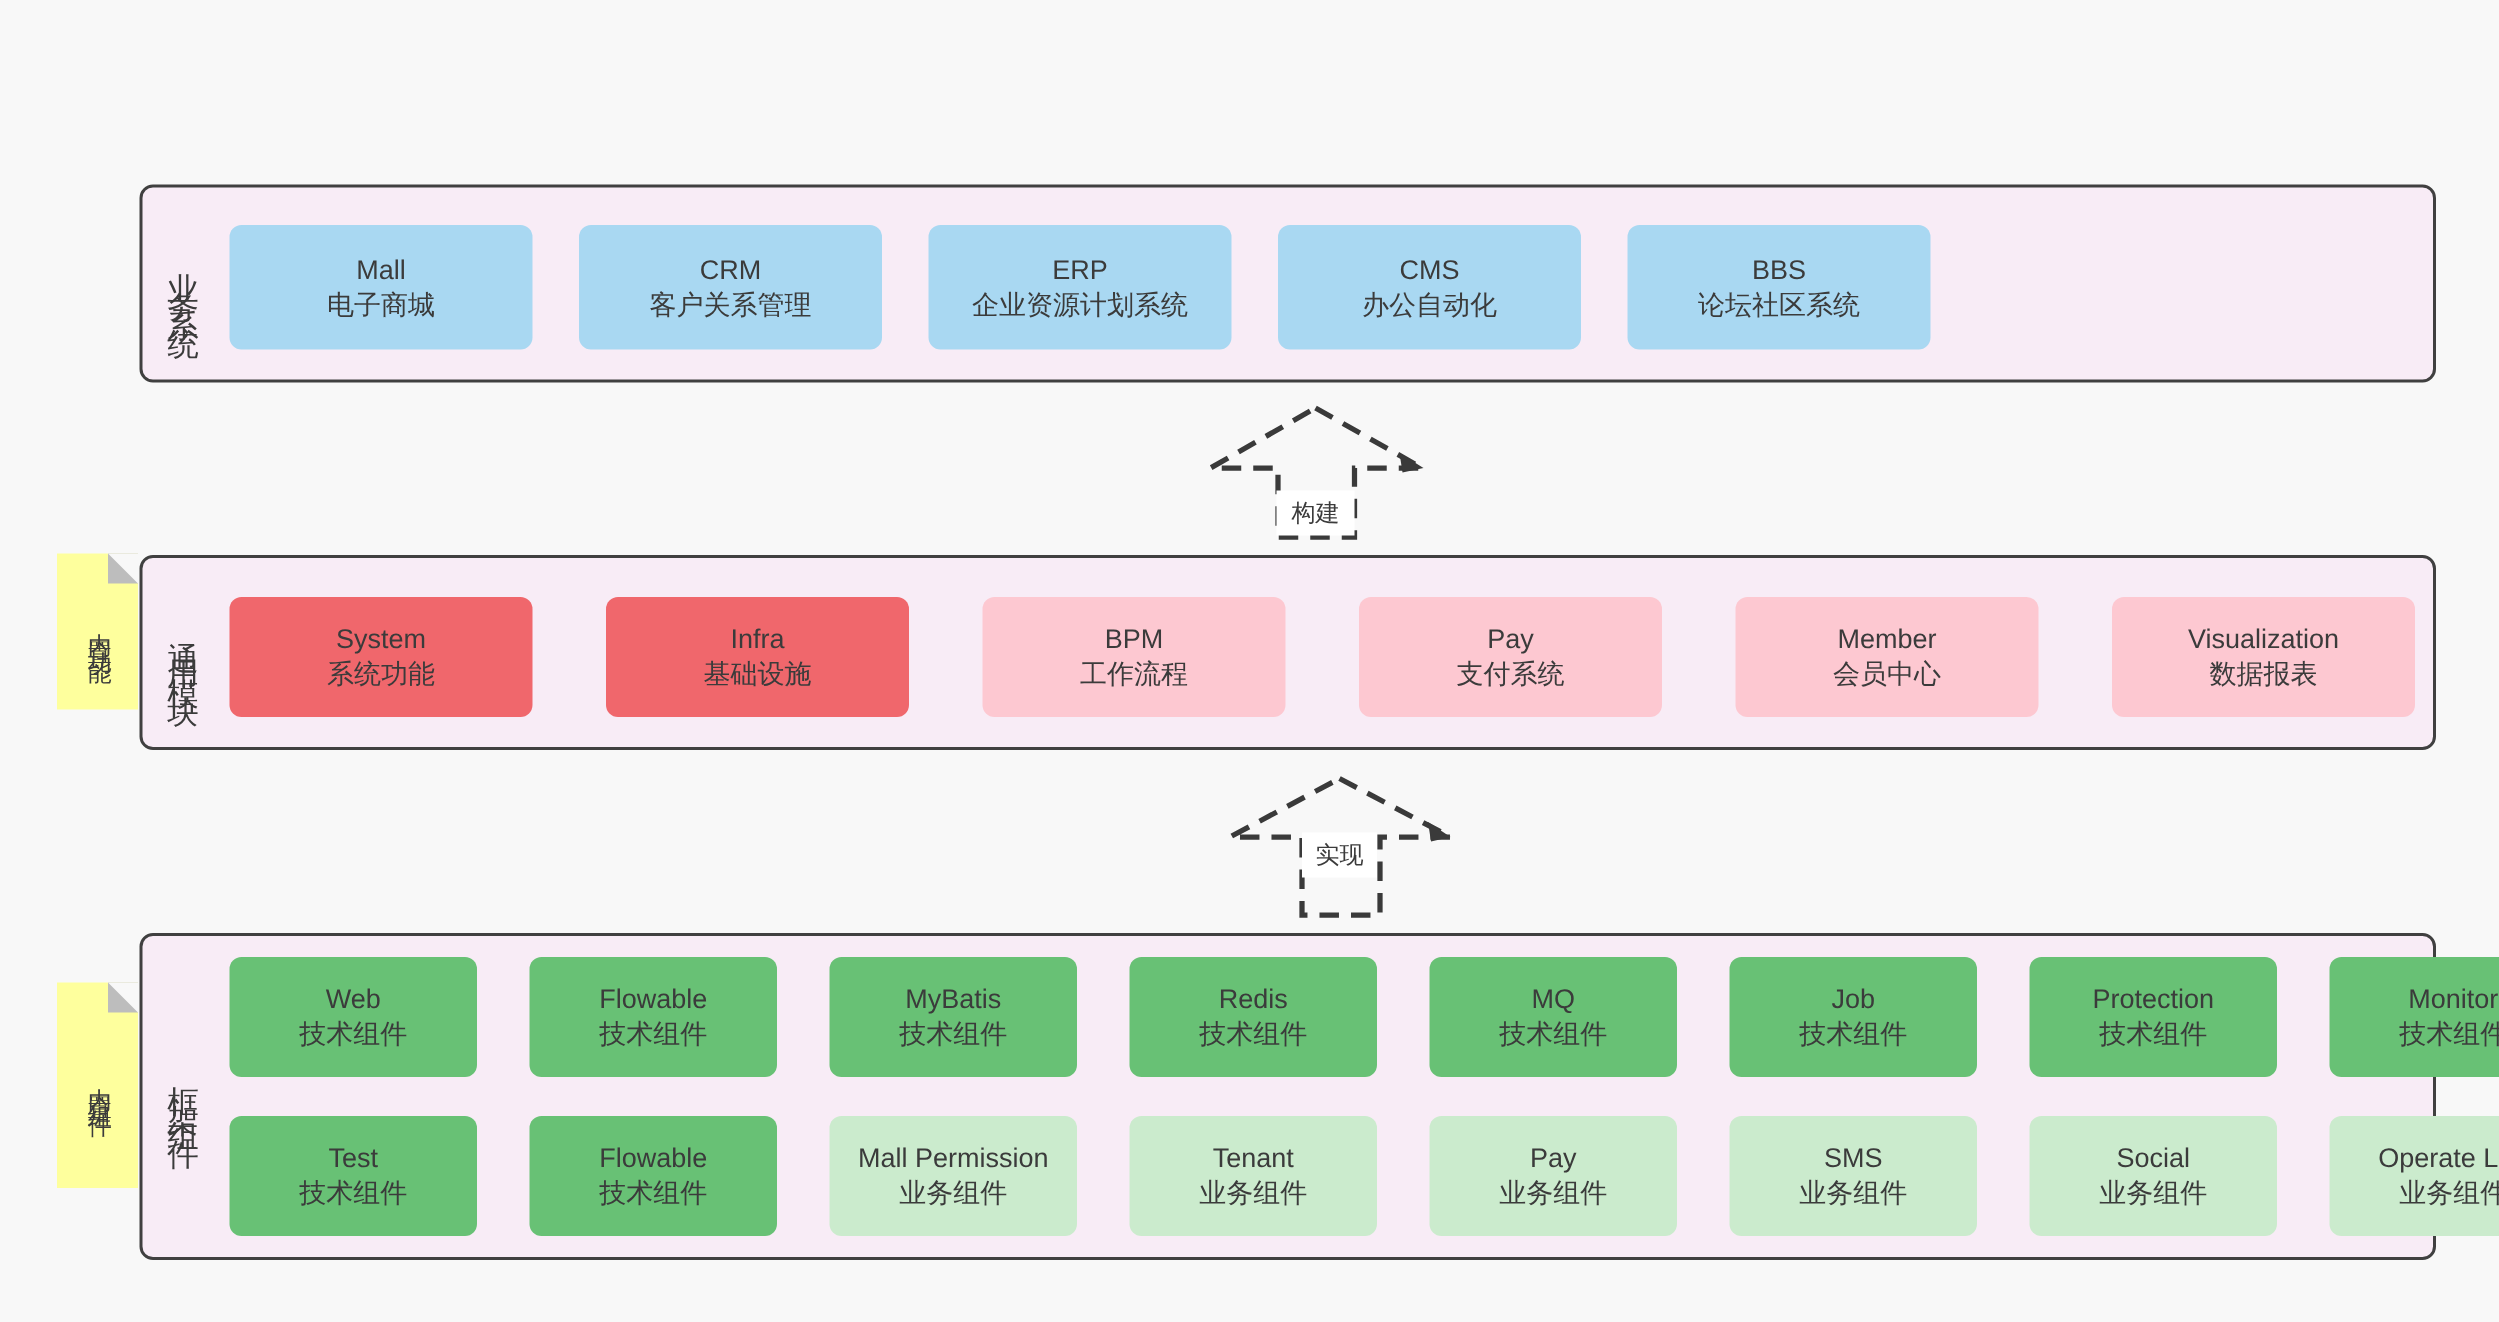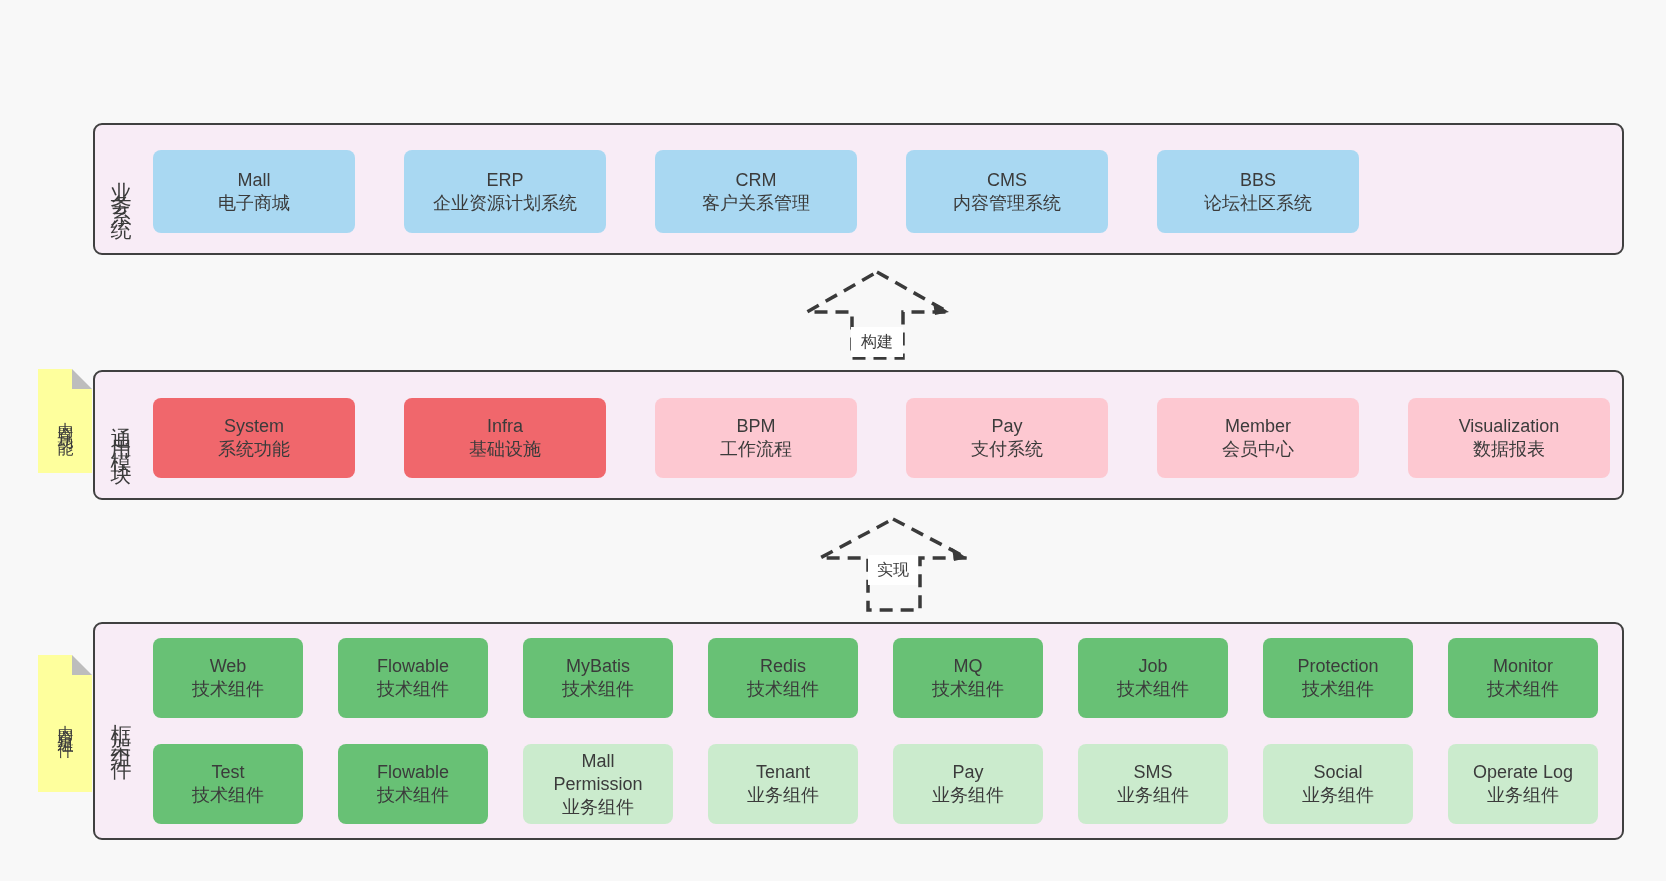--- a/index.html
+++ b/index.html
@@ -23,33 +23,33 @@
   }
   #layer-business{top:123px;height:132px;}
   #layer-modules{top:370px;height:130px;}
   #layer-components{top:622px;height:218px;}
   .vlabel{
     position:absolute; left:12px; top:50%; transform:translateY(-50%);
     writing-mode:vertical-rl; text-orientation:upright;
     font-size:21px; letter-spacing:12px; color:var(--text); white-space:nowrap;
   }
   .boxrow{position:absolute; left:58px; display:flex;}
-  #layer-business .boxrow{top:25px; gap:49px;}
+  #layer-business .boxrow{top:25px; gap:31px;}
   #layer-modules .boxrow{top:26px; gap:49px;}
   #layer-components .boxrow{gap:35px;}
   #components-row-1{top:14px;}
   #components-row-2{top:120px;}
   .box{
     box-sizing:border-box; border-radius:8px; padding:0 14px;
     display:flex; flex-direction:column; justify-content:center; align-items:center;
     text-align:center; font-size:18px; line-height:23px; color:var(--text);
   }
   .box.wide{width:202px;height:83px;}
   #layer-modules .box.wide{height:80px;}
-  .box.narrow{width:150px;height:80px;}
+  .box.narrow{width:165px;height:80px;}
   .blue{background:var(--blue);} .red{background:var(--red);}
   .pink{background:var(--pink);} .green{background:var(--green);}
   .lightgreen{background:var(--light-green);}
   .note{
     position:absolute; left:38px; width:54px;
     background:var(--note-yellow);
   }
   #note-builtin-features{top:369px;height:104px;}
   #note-builtin-components{top:655px;height:137px;}
   .note .fold{
@@ -86,30 +86,30 @@
 </div>
 
 <div class="layer" id="layer-business">
   <div class="vlabel">业务系统</div>
   <div class="boxrow">
     <div class="box wide blue">
       <div class="box-name">Mall</div>
       <div class="box-desc">电子商城</div>
     </div>
     <div class="box wide blue">
+      <div class="box-name">CRM</div>
+      <div class="box-desc">客户关系管理</div>
+    </div>
+    <div class="box wide blue">
       <div class="box-name">ERP</div>
       <div class="box-desc">企业资源计划系统</div>
     </div>
     <div class="box wide blue">
-      <div class="box-name">CRM</div>
-      <div class="box-desc">客户关系管理</div>
-    </div>
-    <div class="box wide blue">
       <div class="box-name">CMS</div>
-      <div class="box-desc">内容管理系统</div>
+      <div class="box-desc">办公自动化</div>
     </div>
     <div class="box wide blue">
       <div class="box-name">BBS</div>
       <div class="box-desc">论坛社区系统</div>
     </div>
   </div>
 </div>
 
 <svg class="arrow-svg" id="arrow-build-svg" width="158" height="100" viewBox="0 0 158 100">
   <path d="M 78 7 L 149 47 L 104 47 L 104 93 L 53 93 L 53 47 L 8 47 Z" fill="none" stroke="#3a3a3a" stroke-width="3.5" stroke-dasharray="13 8" stroke-linejoin="miter"></path>

